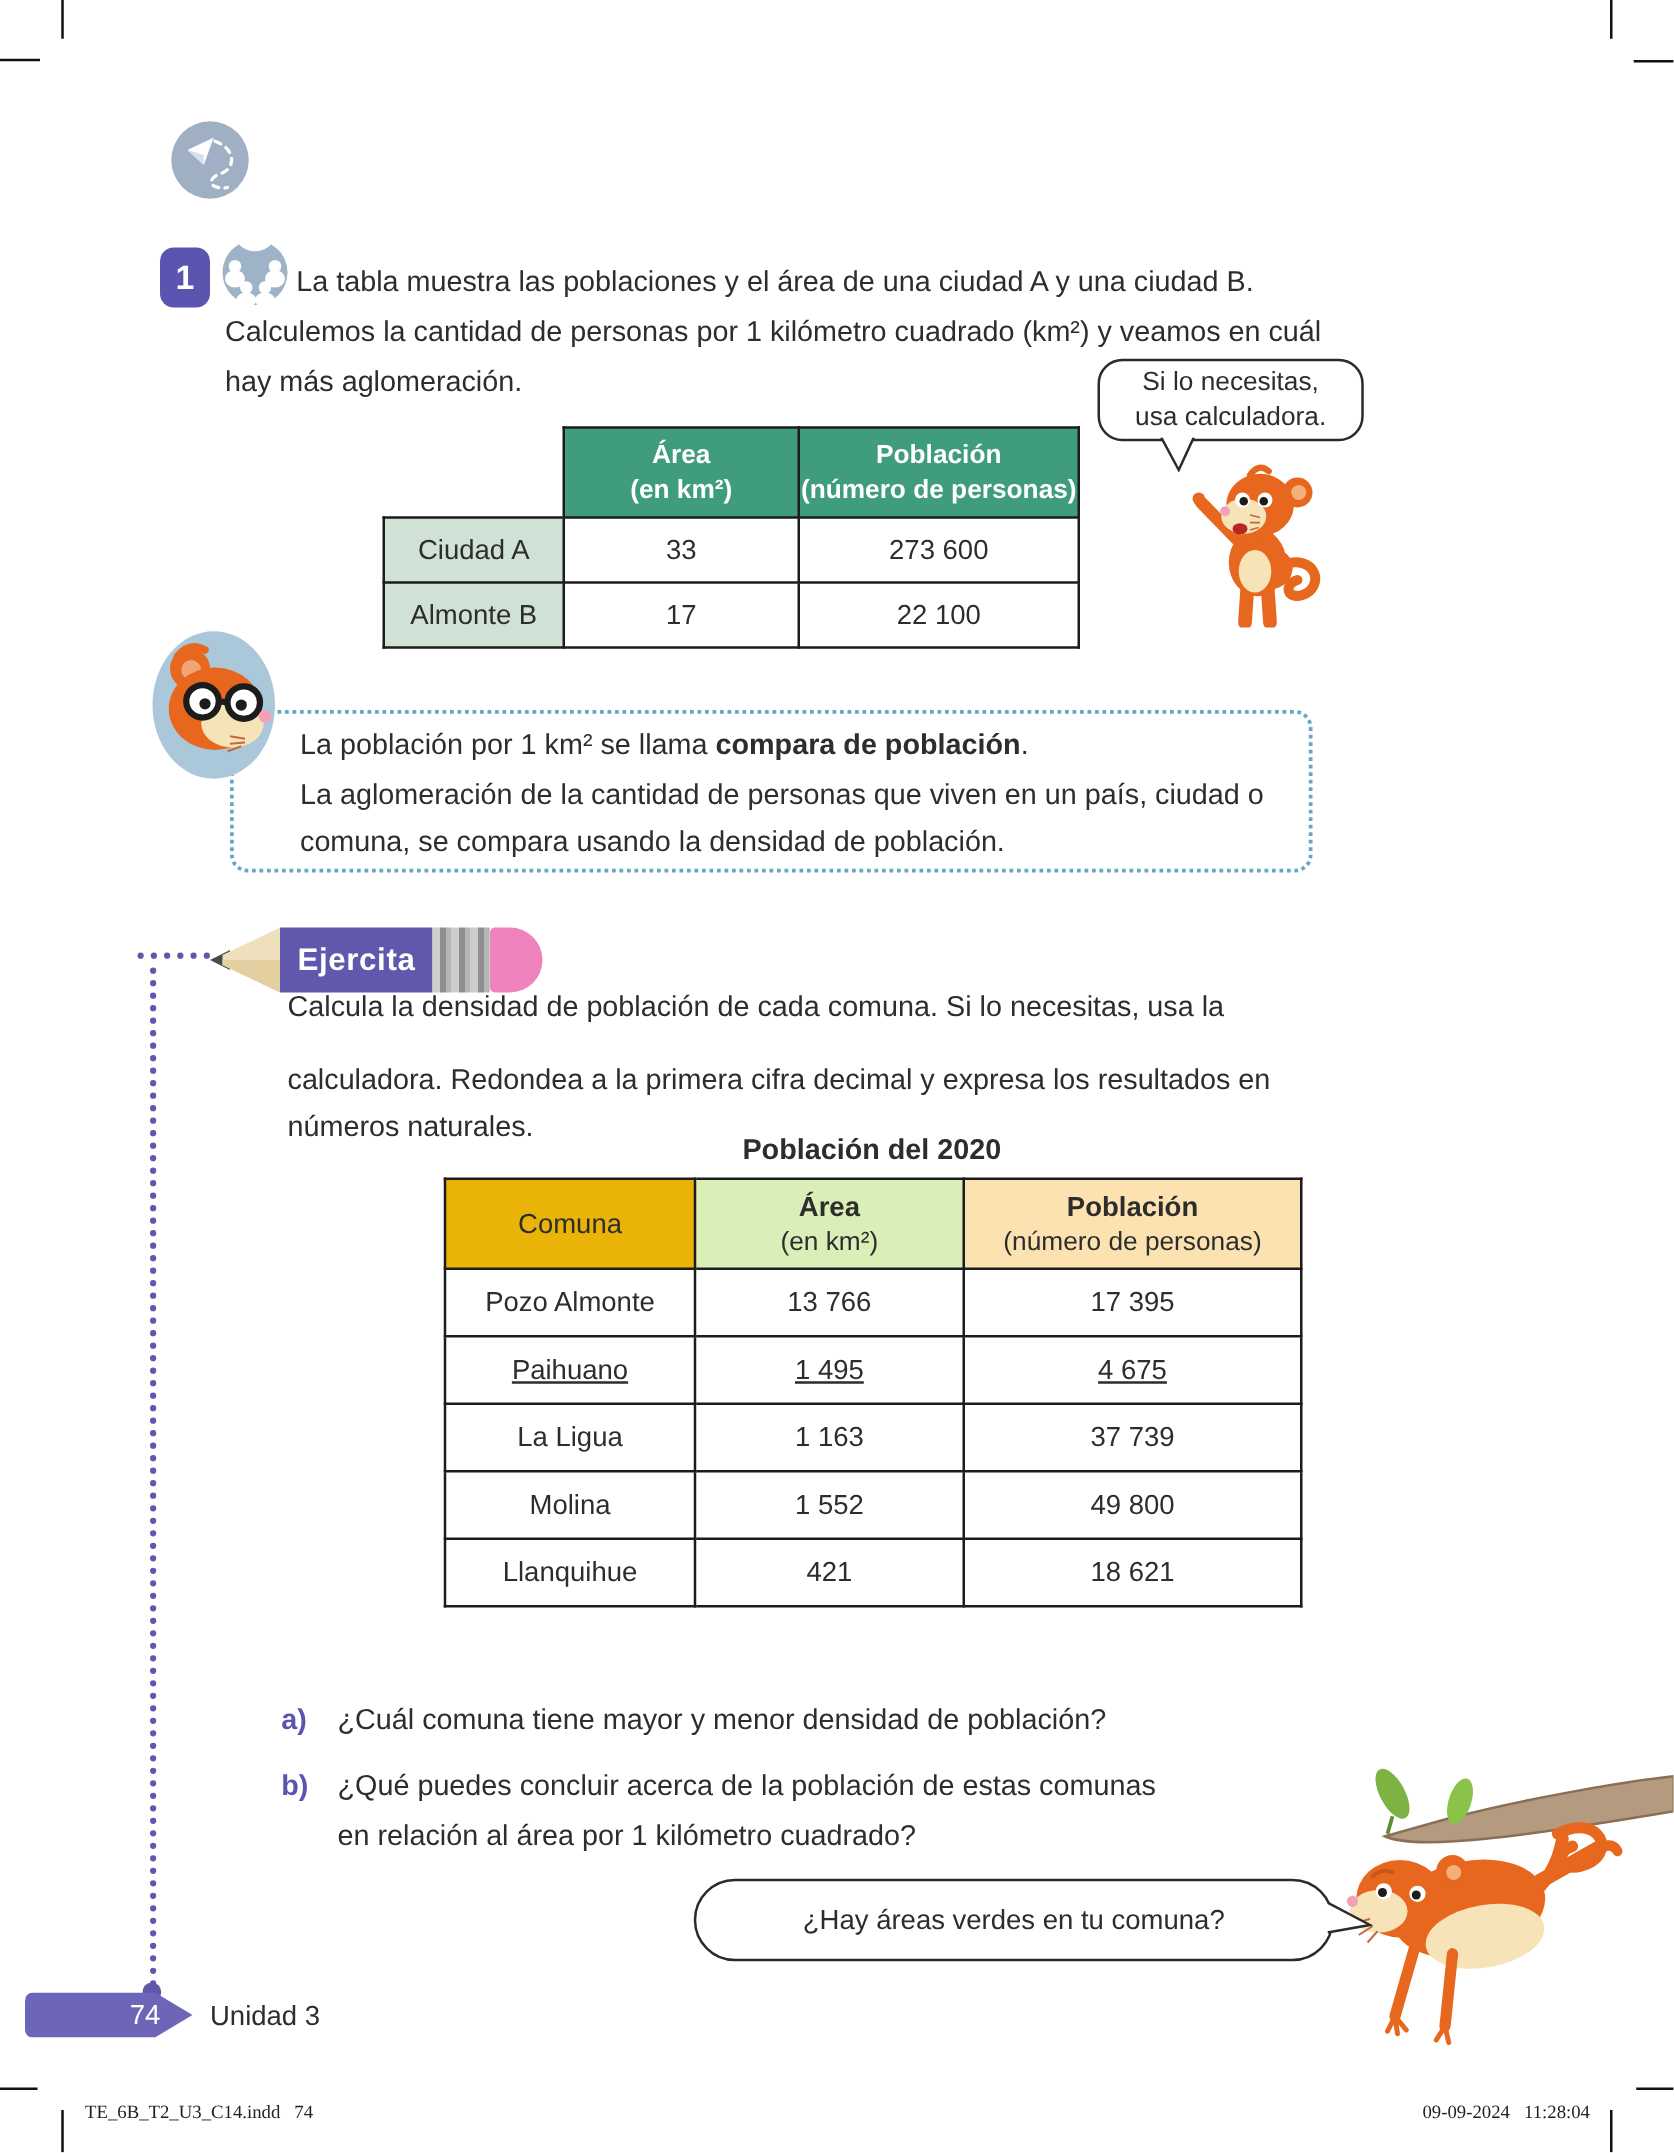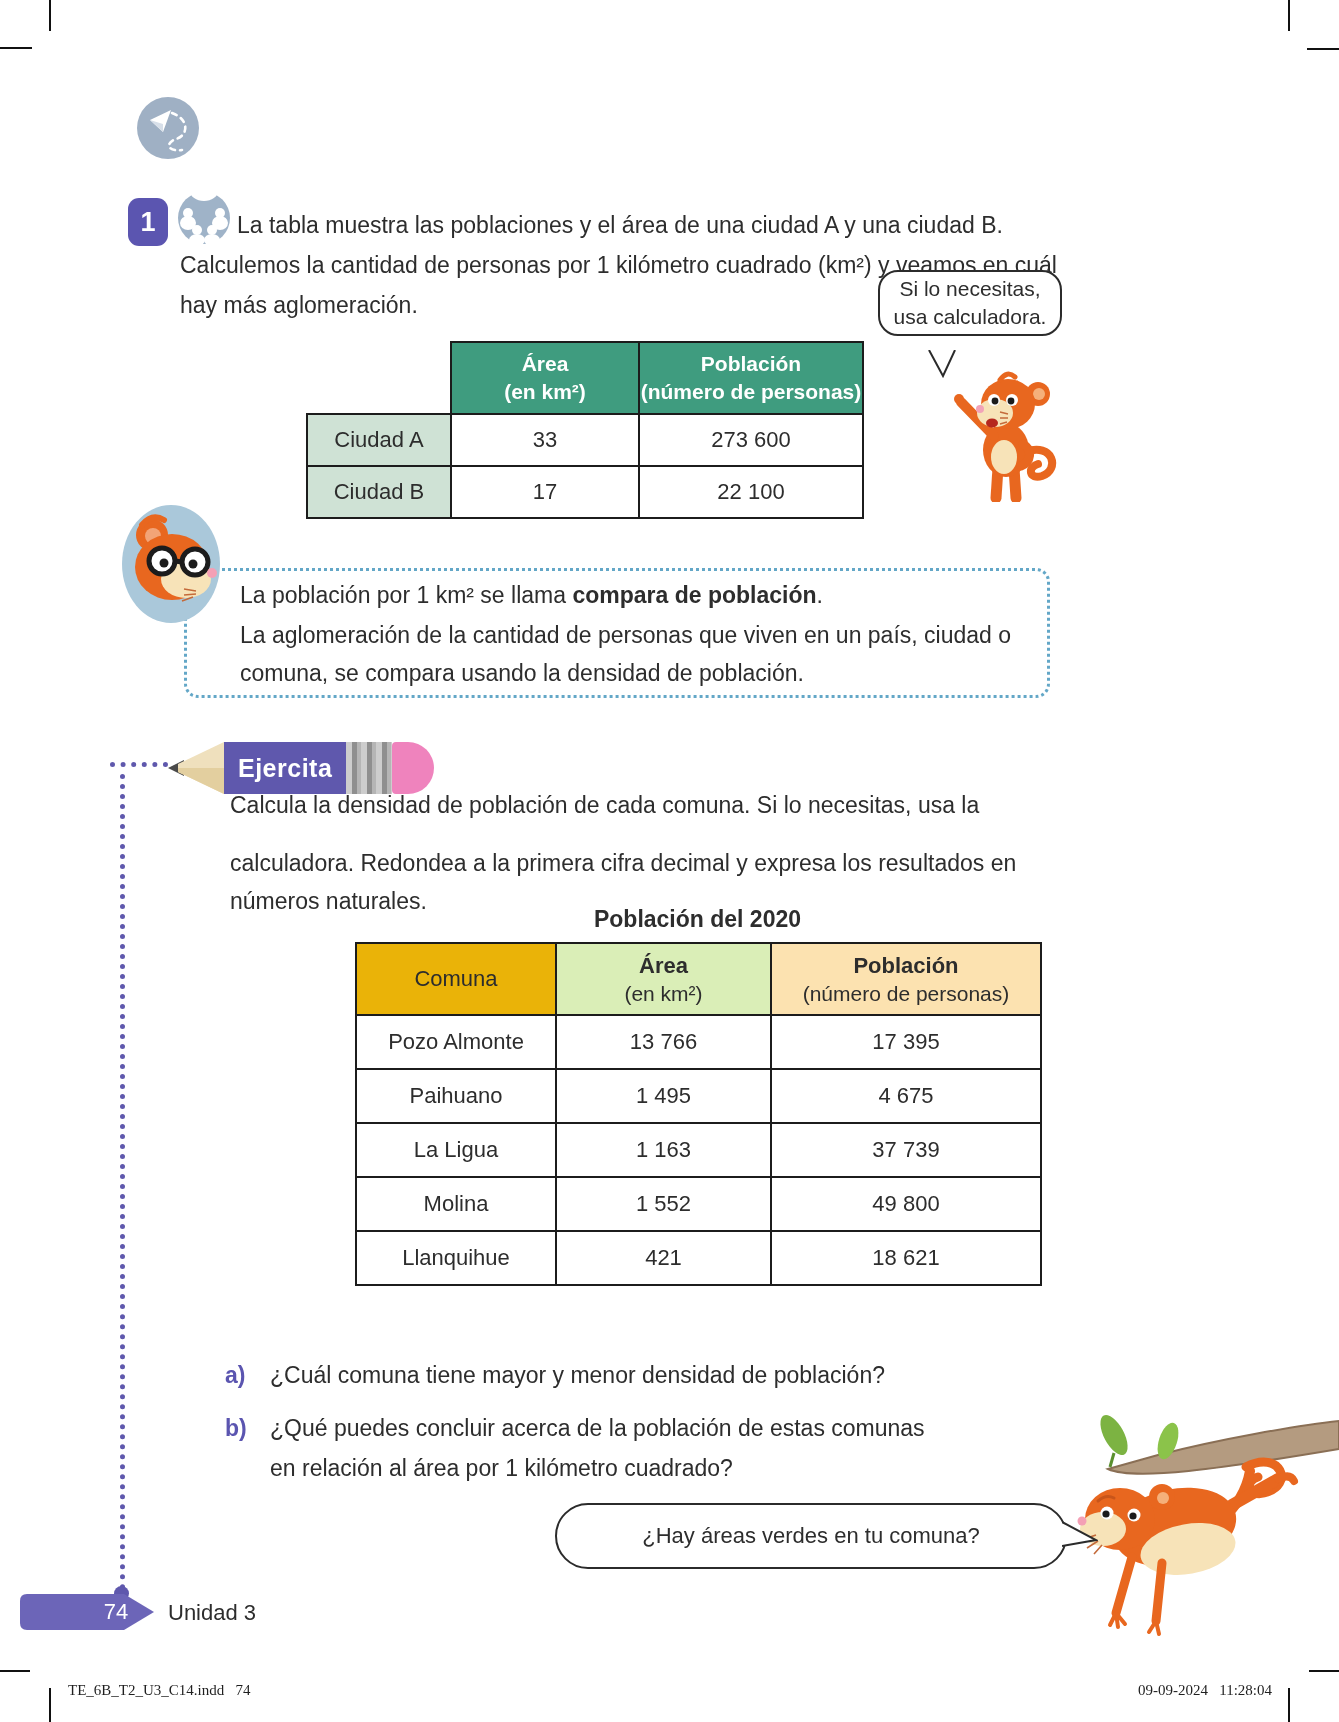--- a/index.html
+++ b/index.html
@@ -134,28 +134,28 @@
         <div class="th-title">Población</div>
         <div class="th-sub">(número de personas)</div>
       </th>
     </tr>
     <tr style="height:52px;">
       <td class="t1-label">Ciudad A</td>
       <td>33</td>
       <td>273 600</td>
     </tr>
     <tr style="height:52px;">
-      <td class="t1-label">Ciudad B</td>
+      <td class="t1-label">Almonte B</td>
       <td>17</td>
       <td>22 100</td>
     </tr>
   </tbody>
     </table>
 
-  <div class="bubble" style="left:878px; top:270px; width:184px; height:66px; border-radius:20px;justify-content:center;">
+  <div class="bubble" style="left:878px; top:287px; width:213px; height:66px; border-radius:20px;justify-content:center;">
     <div>Si lo necesitas,</div>
     <div>usa calculadora.</div>
   </div>
   <svg class="bubble-tail" style="left:926px; top:350px;" width="32" height="28" viewBox="0 0 32 28">
     <polygon points="3,0 29,0 17,26" fill="#ffffff"></polygon>
     <path d="M3,0 L17,26 L29,0" fill="none" stroke="#2b2b2b" stroke-width="2"></path>
   </svg>
   <div class="char" style="left:950px; top:352px;">
     <svg width="120" height="150" viewBox="0 0 120 150">
       <path d="M75,100 C104,90 110,118 92,124 C79,128 77,115 88,112" fill="none" stroke="#e8671f" stroke-width="8" stroke-linecap="round"></path>
@@ -239,21 +239,21 @@
       <th class="t2-peach th-2line">
         <div class="th-title">Población</div>
         <div class="th-sub">(número de personas)</div>
       </th>
     </tr>
     <tr style="height:54px;">
       <td>Pozo Almonte</td>
       <td>13 766</td>
       <td>17 395</td>
     </tr>
-    <tr style="height:54px;">
+    <tr style="height:54px;text-decoration:underline;">
       <td>Paihuano</td>
       <td>1 495</td>
       <td>4 675</td>
     </tr>
     <tr style="height:54px;">
       <td>La Ligua</td>
       <td>1 163</td>
       <td>37 739</td>
     </tr>
     <tr style="height:54px;">

